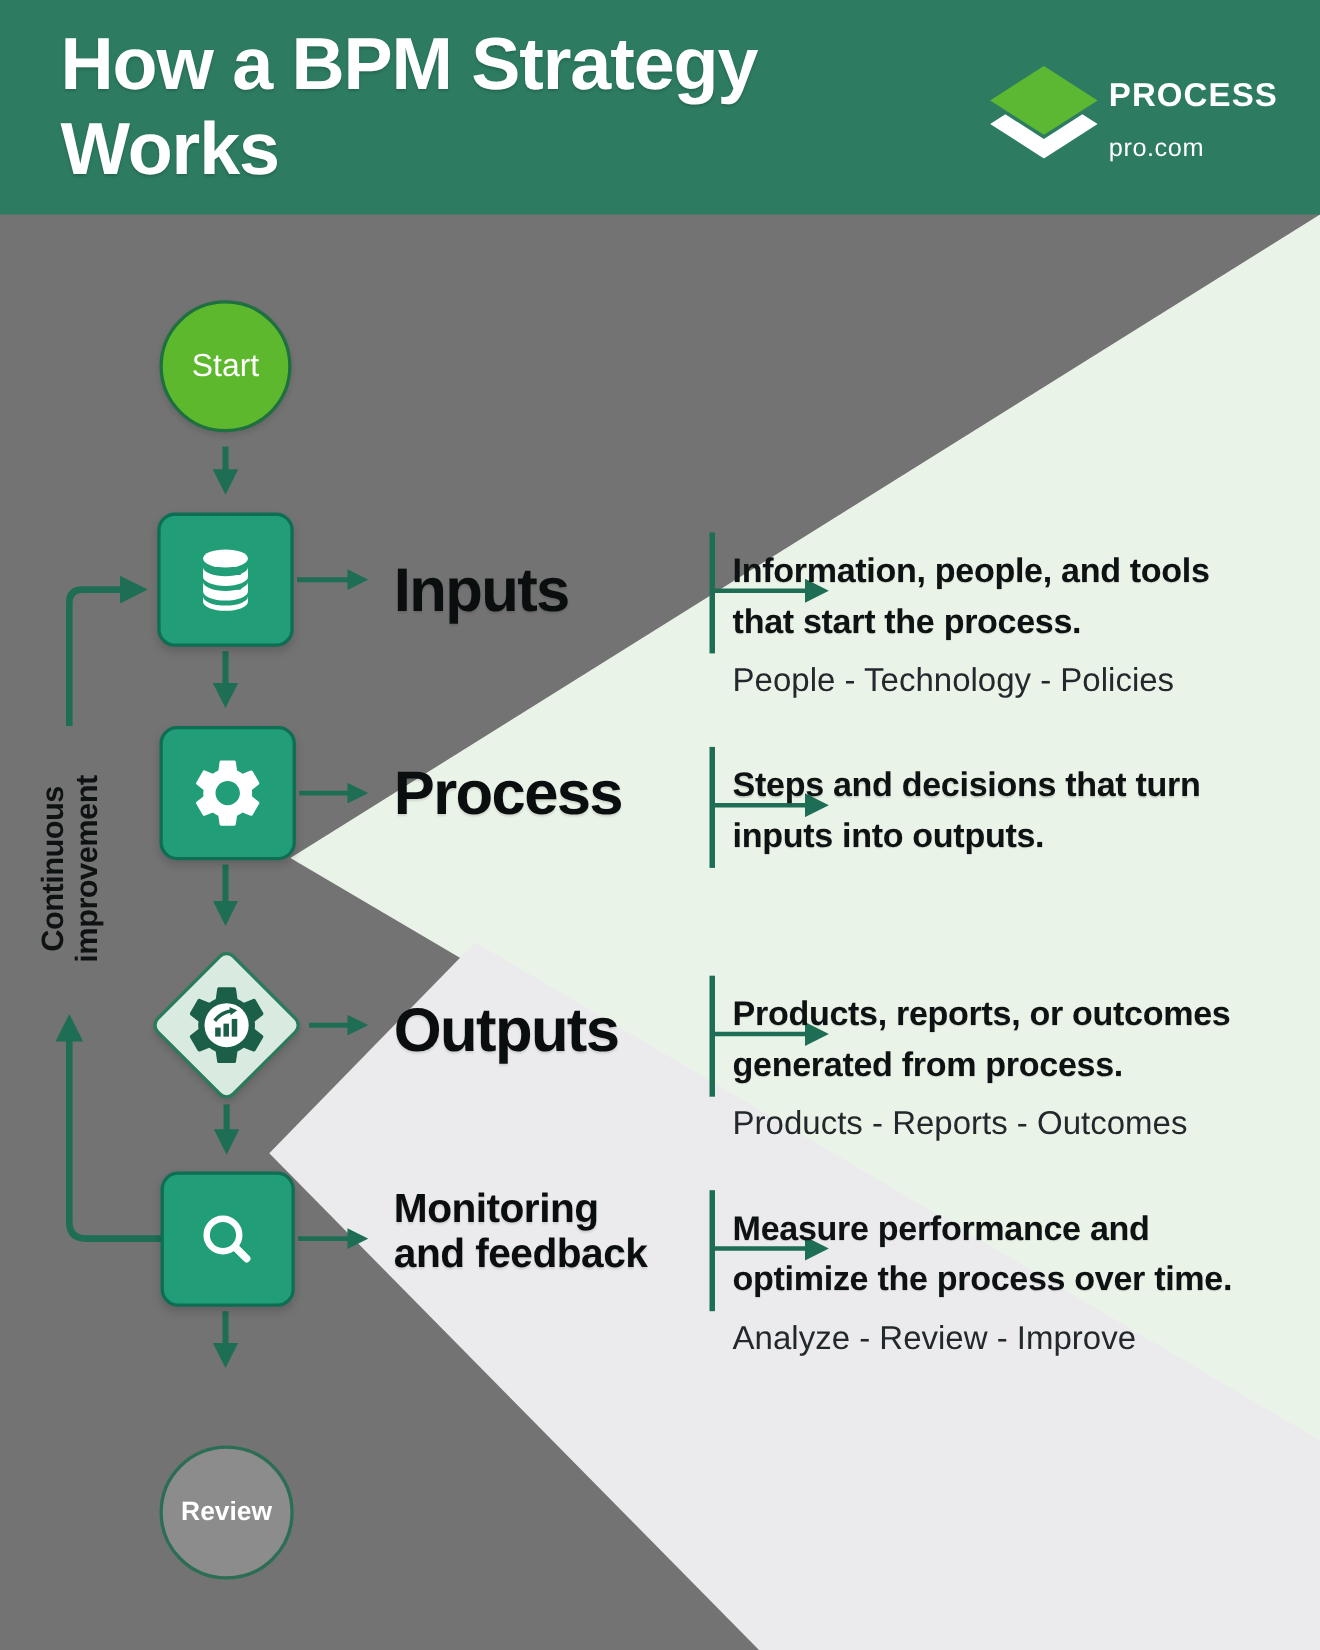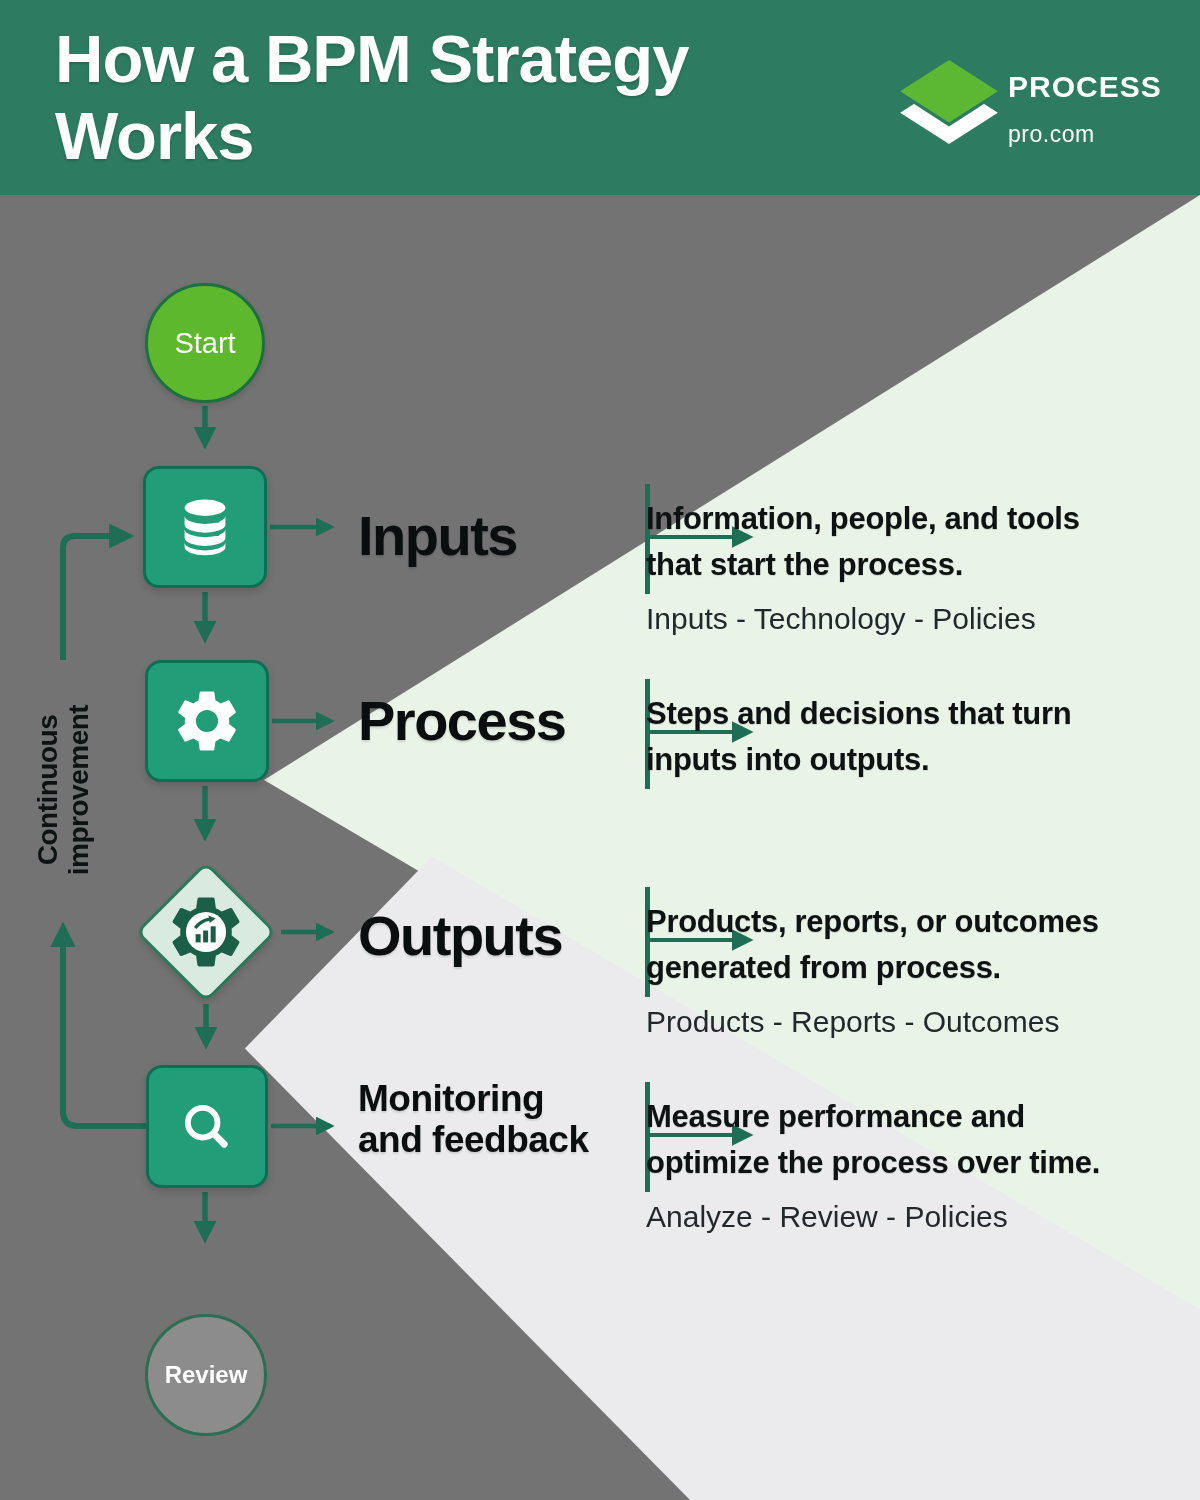--- a/index.html
+++ b/index.html
@@ -26,21 +26,21 @@
   .logo{position:absolute;left:900px;top:60px;display:flex;align-items:flex-start}
   .logo-mark{width:98px;height:84px}
   .logo-text{margin-left:10px;margin-top:12px;color:#fff;line-height:1}
   .logo-name{font-size:30px;font-weight:800;letter-spacing:1px}
   .logo-domain{font-size:23px;font-weight:400;margin-top:21px;letter-spacing:.5px}
   
   .flow-svg{position:absolute;left:0;top:0;width:1200px;height:1500px;pointer-events:none}
   
   .node{position:absolute;display:flex;align-items:center;justify-content:center}
   .circle{border-radius:50%;color:#fff}
-  .start{left:145px;top:283px;width:120px;height:120px;background:var(--start_green);
+  .start{left:145px;top:273px;width:120px;height:120px;background:var(--start_green);
          border:3px solid #1e7040;font-size:29px;font-weight:500;box-shadow:0 3px 6px rgba(0,0,0,.12)}
   .review{left:145px;top:1314px;width:122px;height:122px;background:var(--review_gray);
           border:3px solid var(--review_border);font-size:24px;font-weight:700}
   .box{border-radius:16px;background:var(--node_teal);border:3px solid var(--node_border);
        box-shadow:0 4px 8px rgba(0,0,0,.15)}
   .box-inputs{left:143px;top:466px;width:124px;height:122px}
   .box-process{left:145px;top:660px;width:124px;height:122px}
   .box-monitoring{left:146px;top:1065px;width:122px;height:123px}
   .diamond{left:156px;top:882px;width:100px;height:100px;background:var(--diamond_fill);
            border:3px solid var(--diamond_border);border-radius:10px;transform:rotate(45deg);
@@ -51,21 +51,21 @@
     transform:rotate(-90deg);font-size:28px;line-height:31px;font-weight:700;color:var(--ink);
     letter-spacing:-.5px}
   
   .heading{position:absolute;left:358px;color:#0b0e0f;font-weight:800;letter-spacing:-1.5px;
            font-size:56px;line-height:58px;text-shadow:0 2px 2px rgba(0,0,0,.12)}
   .h-inputs{top:507px}.h-process{top:692px}.h-outputs{top:907px}
   .h-monitoring{top:1078px;font-size:37px;line-height:41px;letter-spacing:-.5px}
   .desc{position:absolute;left:645px;width:545px}
   .d1{top:496px}.d2{top:691px}.d3{top:899px}.d4{top:1094px}
   .desc .bar{position:absolute;left:0;top:-12px;width:5px;height:110px;background:var(--line_green)}
-  .desc .txt{position:relative;z-index:1;padding-left:1px}
+  .desc .txt{position:relative;z-index:1;padding-left:21px}
   .desc .bold{font-size:31px;line-height:46px;font-weight:700;color:var(--ink);
               letter-spacing:-.3px;text-shadow:0 1px 1px rgba(0,0,0,.12)}
   .desc .list{font-size:30px;line-height:34px;font-weight:400;color:var(--ink_soft);margin-top:14px}
 </style>
 </head>
 <body>
 
 <div class="canvas">
 
   <div class="bg-green-wedge"></div>
@@ -173,21 +173,21 @@
 
   <div class="heading h-inputs">Inputs</div>
   <div class="heading h-process">Process</div>
   <div class="heading h-outputs">Outputs</div>
   <div class="heading h-monitoring"><span>Monitoring</span><br><span>and feedback</span></div>
 
   <div class="desc d1">
     <span class="bar"></span>
     <div class="txt">
       <p class="bold"><span>Information, people, and tools</span><br><span>that start the process.</span></p>
-      <p class="list">Inputs - Technology - Policies</p>
+      <p class="list">People - Technology - Policies</p>
     </div>
   </div>
 
   <div class="desc d2">
     <span class="bar"></span>
     <div class="txt">
       <p class="bold"><span>Steps and decisions that turn</span><br><span>inputs into outputs.</span></p>
     </div>
   </div>
 
@@ -196,17 +196,17 @@
     <div class="txt">
       <p class="bold"><span>Products, reports, or outcomes</span><br><span>generated from process.</span></p>
       <p class="list">Products - Reports - Outcomes</p>
     </div>
   </div>
 
   <div class="desc d4">
     <span class="bar"></span>
     <div class="txt">
       <p class="bold"><span>Measure performance and</span><br><span>optimize the process over time.</span></p>
-      <p class="list">Analyze - Review - Policies</p>
+      <p class="list">Analyze - Review - Improve</p>
     </div>
   </div>
 
 </div>
 
 </body></html>

